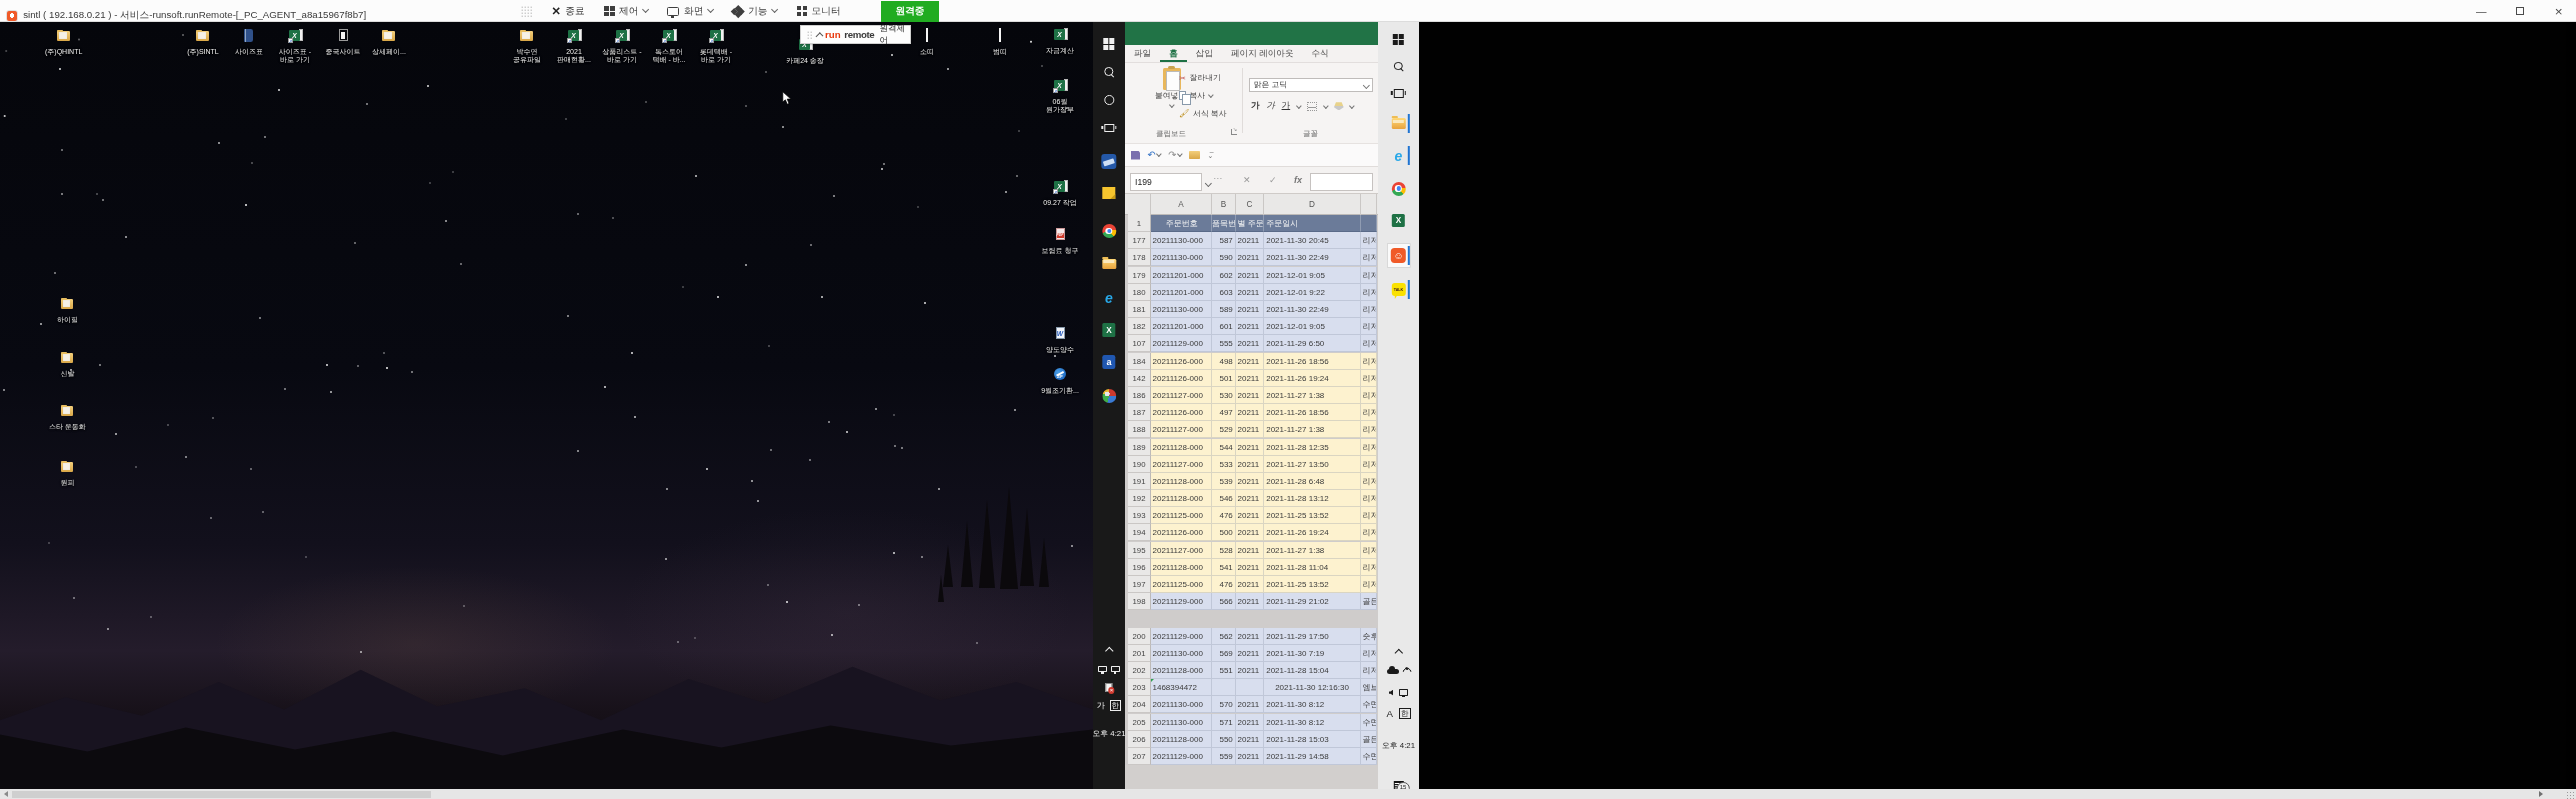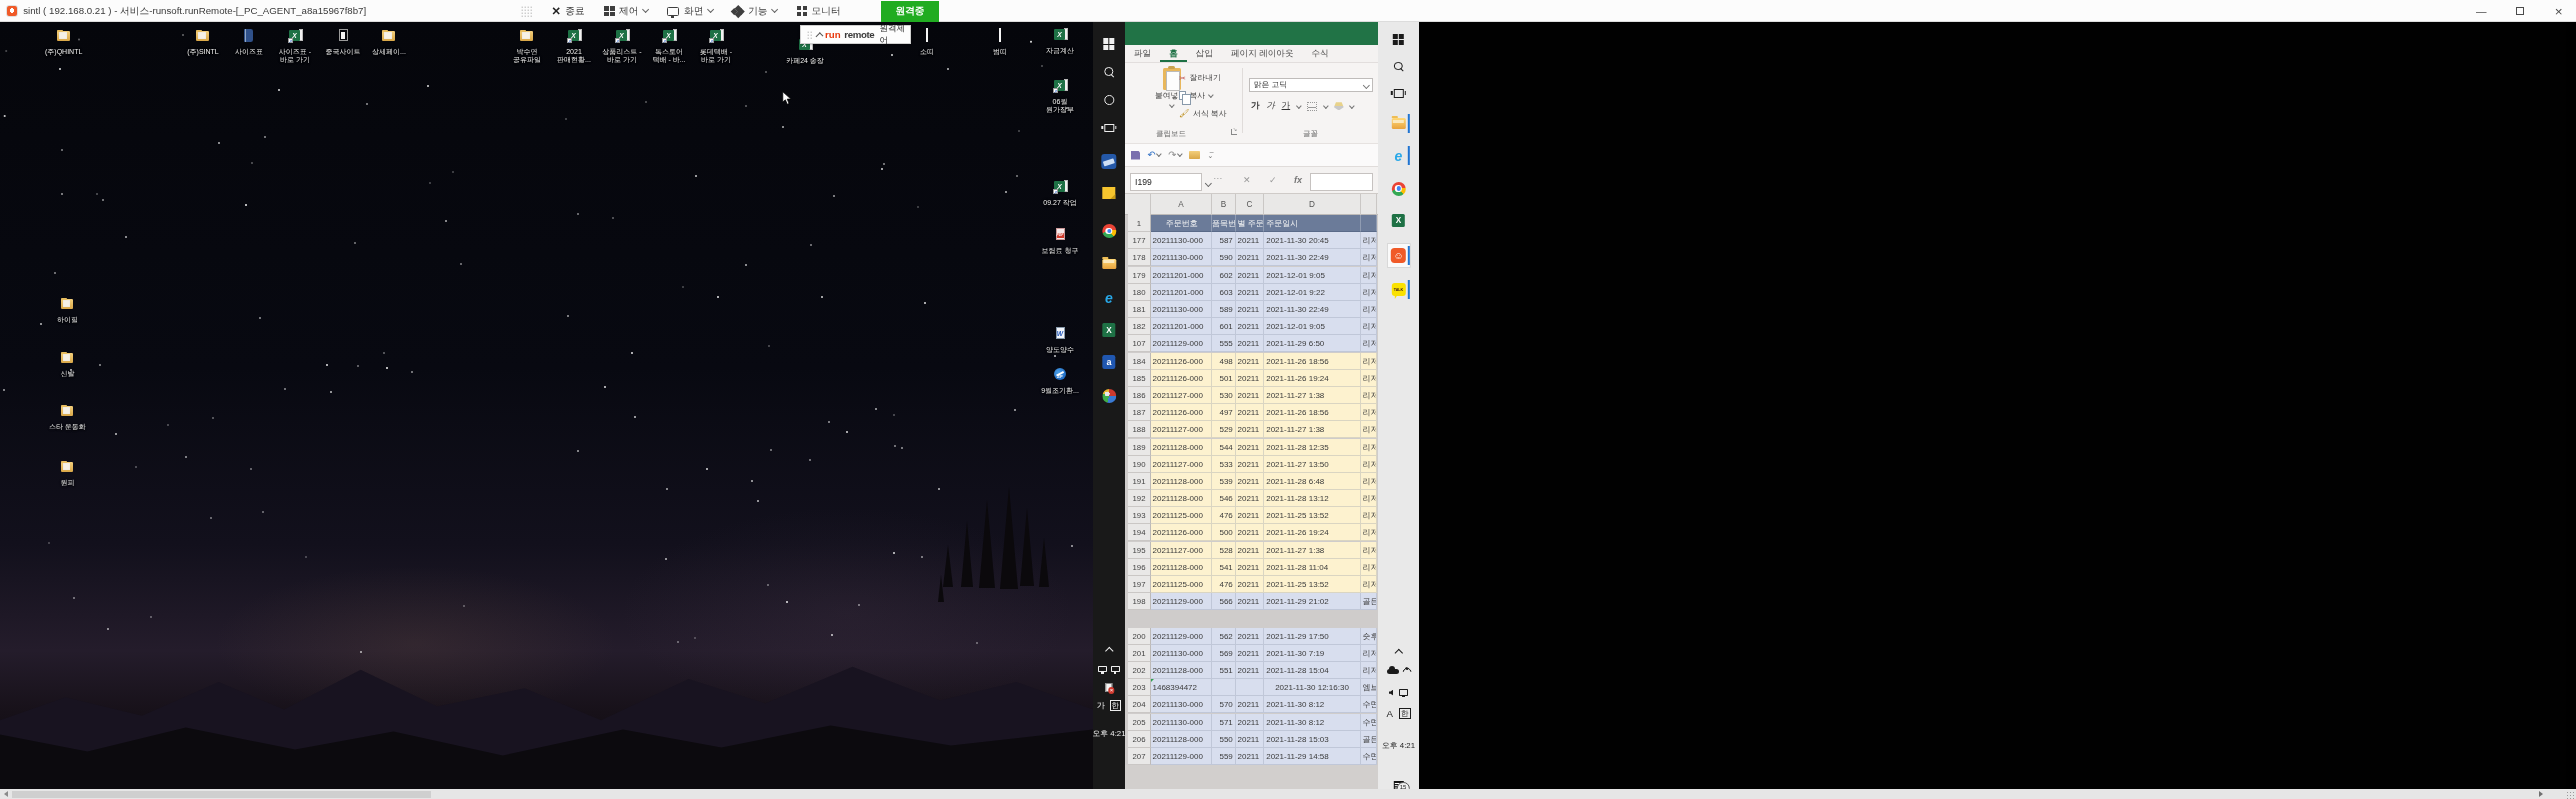--- a/index.html
+++ b/index.html
@@ -3,21 +3,21 @@
 <meta charset="utf-8">
 <style>
   * { margin:0; padding:0; box-sizing:border-box; }
   html,body { width:2576px; height:800px; overflow:hidden; background:#000;
               font-family:"Liberation Sans", sans-serif; }
   #stage { position:relative; width:2576px; height:800px; background:#000; }
 
   
   #chrome { position:absolute; left:0; top:0; width:2576px; height:22.4px; background:#fcfcfc;
             border-bottom:0.7px solid #dcdcdc; z-index:50; }
-  #app-title { position:absolute; left:6px; top:0; height:22.4px; display:flex; align-items:center; gap:5.2px;
+  #app-title { position:absolute; left:6px; top:0; height:22.4px; display:flex; align-items:flex-end; gap:5.2px;
                color:#3a3a3a; font-size:9.7px; white-space:nowrap; }
   .app-ico { width:12px; height:12px; border-radius:3px;
              background:radial-gradient(circle at 50% 45%, #fff 0 28%, #f05a28 30% 100%);
              border:0.7px solid #d8temp; border:0.7px solid #e0e0e0; }
   #rtoolbar { position:absolute; left:520px; top:0; height:22.4px; display:flex; align-items:center; gap:19.4px; color:#3c3c3c; font-size:9.7px; }
   .tb-item { display:flex; align-items:center; gap:4.5px; cursor:default; }
   .caret-dn { width:5.2px; height:5.2px; border-right:1.2px solid #666; border-bottom:1.2px solid #666;
               transform:rotate(45deg); margin-top:-3px; }
   .grid-dots { width:12px; height:12px;
                background-image:radial-gradient(#9a9a9a 0.7px, transparent 0.9px);
@@ -576,21 +576,21 @@
             </div>
             <div class="xrow" style="top: 138px;">
               <div class="rn">184</div>
               <div class="cell c-a fill-y">20211126-000</div>
               <div class="cell c-b fill-y">498</div>
               <div class="cell c-c fill-y">20211</div>
               <div class="cell c-d fill-y">2021-11-26 18:56</div>
               <div class="cell c-e fill-y">리저</div>
             </div>
             <div class="xrow" style="top: 155px;">
-              <div class="rn">185</div>
+              <div class="rn">142</div>
               <div class="cell c-a fill-y">20211126-000</div>
               <div class="cell c-b fill-y">501</div>
               <div class="cell c-c fill-y">20211</div>
               <div class="cell c-d fill-y">2021-11-26 19:24</div>
               <div class="cell c-e fill-y">리저</div>
             </div>
             <div class="xrow" style="top: 172px;">
               <div class="rn">186</div>
               <div class="cell c-a fill-y">20211127-000</div>
               <div class="cell c-b fill-y">530</div>

